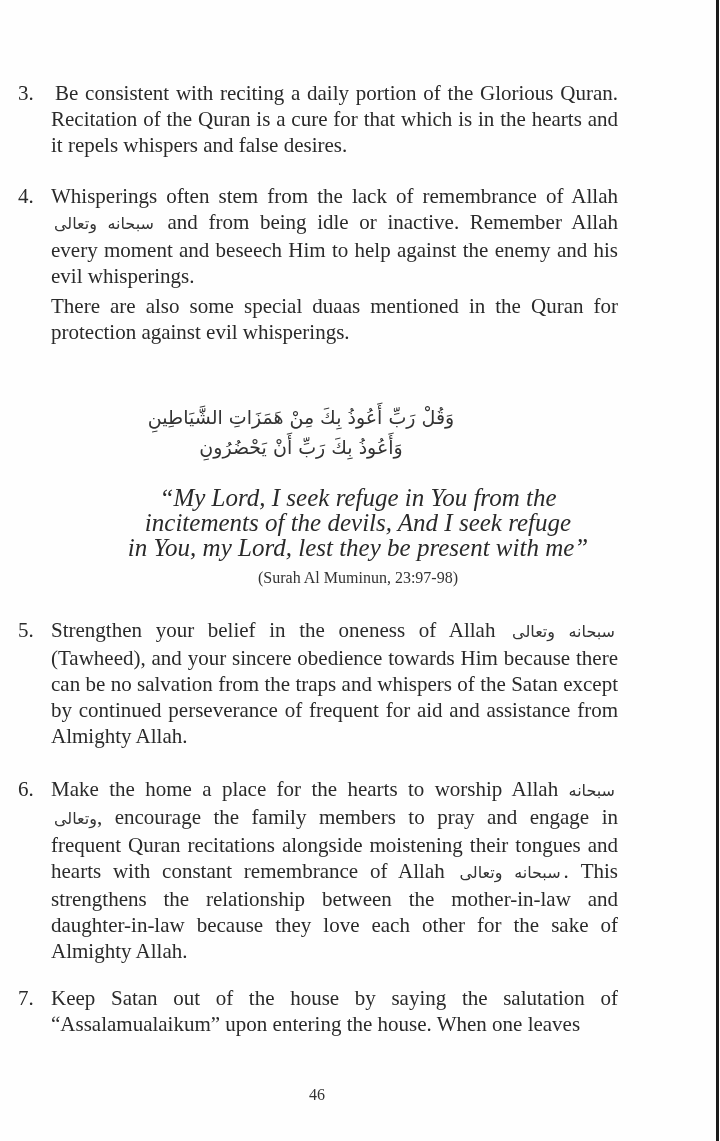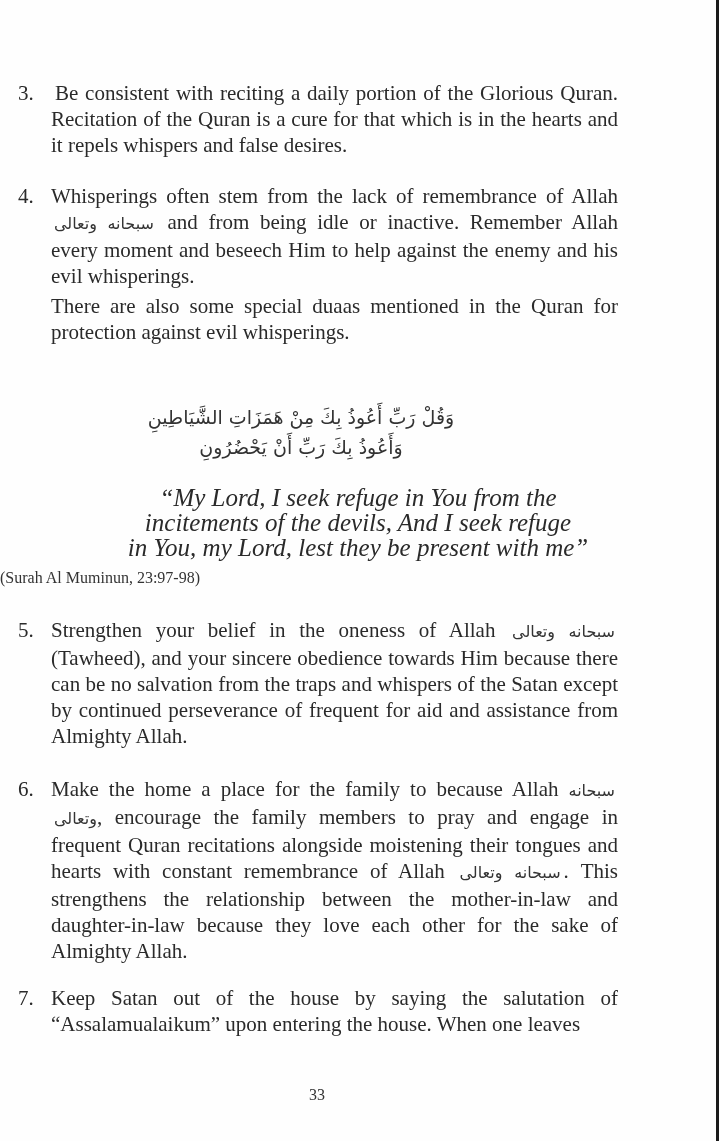--- a/index.html
+++ b/index.html
@@ -76,21 +76,21 @@
       font-style: italic;
       font-size: 25px;
       line-height: 25px;
       color: #2a2a2a;
     }
     .reference {
       position: absolute;
       left: 0;
       width: 716px;
       top: 569px;
-      text-align: left;
+      text-align: center;
       font-size: 16px;
       line-height: 18px;
       color: #333;
     }
     .page-number {
       position: absolute;
       left: 0;
       width: 634px;
       top: 1086px;
       text-align: center;
@@ -143,28 +143,28 @@
         <span class="arabic-inline">سبحانه وتعالى</span>
         <span>(Tawheed), and your sincere obedience towards Him because there can be no salvation from the traps and whispers of the Satan except by continued perseverance of frequent for aid and assistance from Almighty Allah.</span>
       </p>
     </div>
   </div>
 
   <div class="item" style="top:776px;">
     <span class="num">6.</span>
     <div class="body">
       <p>
-        <span>Make the home a place for the family to because Allah</span>
+        <span>Make the home a place for the hearts to worship Allah</span>
         <span class="arabic-inline">سبحانه وتعالى</span><span>, encourage the family members to pray and engage in frequent Quran recitations alongside moistening their tongues and hearts with constant remembrance of Allah</span>
         <span class="arabic-inline">سبحانه وتعالى</span><span>. This strengthens the relationship between the mother-in-law and daughter-in-law because they love each other for the sake of Almighty Allah.</span>
       </p>
     </div>
   </div>
 
   <div class="item" style="top:985px;">
     <span class="num">7.</span>
     <div class="body">
       <p>Keep Satan out of the house by saying the salutation of “Assalamualaikum” upon entering the house. When one leaves</p>
     </div>
   </div>
 
-  <div class="page-number">33</div>
+  <div class="page-number">46</div>
 </div>
 
 </body></html>

